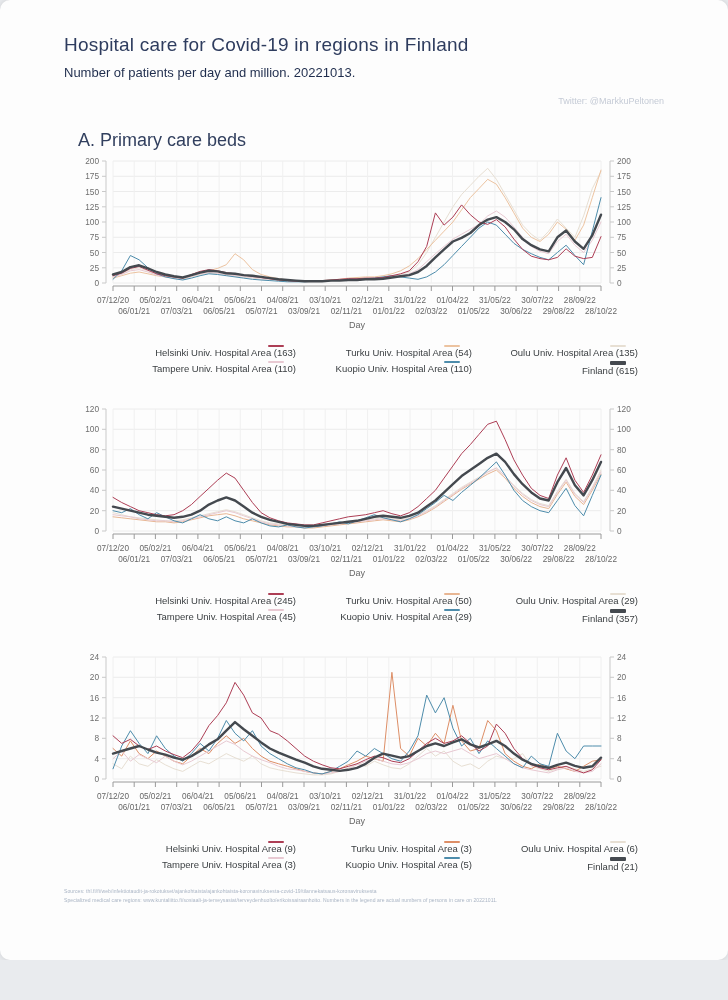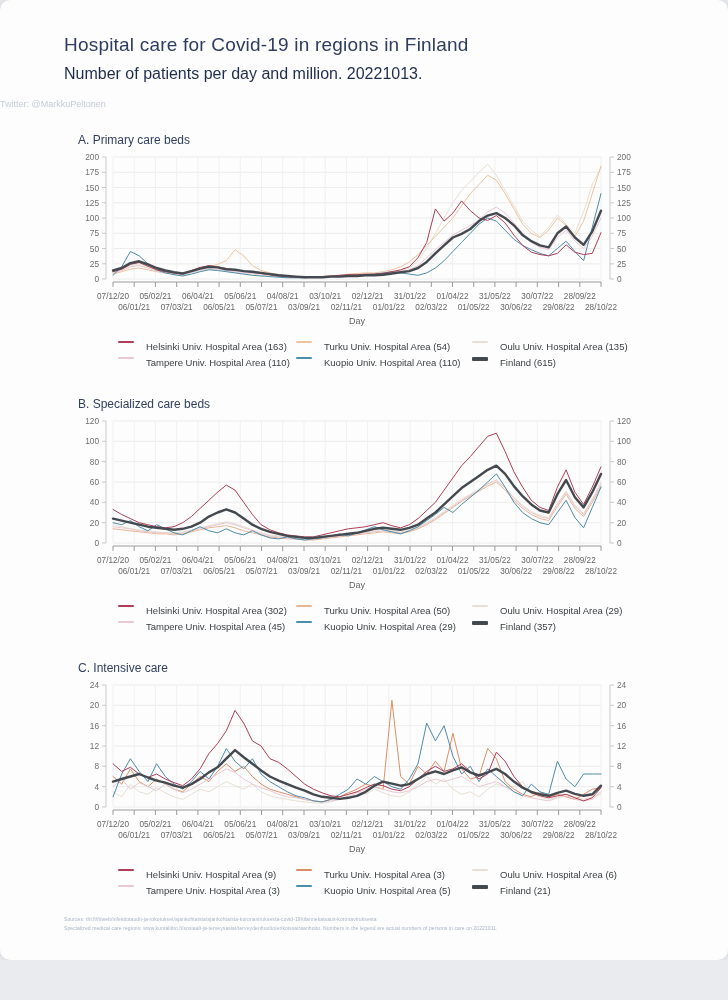--- a/index.html
+++ b/index.html
@@ -1,28 +1,28 @@
 <!DOCTYPE html>
 <html><head>
 <meta charset="utf-8">
 <style>
   html,body{margin:0;padding:0;}
   body{background:#e9ebee;font-family:"Liberation Sans",sans-serif;}
   .card{width:728px;height:960px;margin:0 auto;background:#fdfdfd;border-radius:10px;
         box-shadow:0 0 6px rgba(0,0,0,.12);overflow:hidden;position:relative;}
   .hdr{margin:34px 64px 0 64px;}
   .title{font-size:19px;font-weight:500;color:#2e3c5e;letter-spacing:.2px;}
-  .subtitle{font-size:16px;font-weight:500;color:#1f2d4d;margin-top:9px;}
-  .credit{margin:16px 64px 0 0;font-size:9px;color:#c5cbd6;}
+  .subtitle{font-size:13px;font-weight:500;color:#1f2d4d;margin-top:9px;}
+  .credit{text-align:right;margin:16px 64px 0 0;font-size:9px;color:#c5cbd6;}
   .section{margin-top:24px;}
-  .sec-title{font-size:12px;color:#32405f;margin:0 0 2px 78px;font-weight:500;}
+  .sec-title{font-size:18px;color:#32405f;margin:0 0 2px 78px;font-weight:500;}
   .chart-host{margin-left:58px;}
   .legend{display:grid;grid-template-columns:178px 176px 166px;grid-auto-flow:column;
           grid-template-rows:repeat(2,16px);margin:2px 0 0 118px;align-items:center;}
-  .lg-item{display:flex;align-items:flex-start;height:16px;}
+  .lg-item{display:flex;align-items:flex-end;height:16px;flex-direction:column;}
   .sw{display:inline-block;width:16px;border-radius:1px;margin-right:12px;flex:none;}
   .lg-txt{font-size:9.5px;color:#3c4043;white-space:nowrap;}
   .footer{margin:14px 0 0 64px;font-size:5px;line-height:1.7;color:#a9b4c4;letter-spacing:.1px;}
   svg text{font-family:"Liberation Sans",sans-serif;}
 </style>
 </head>
 <body>
 
 <div class="card">
   <div class="hdr">
@@ -184,21 +184,20 @@
           <span class="lg-txt">Oulu Univ. Hospital Area (135)</span>
         </div>
         <div class="lg-item">
           <span class="sw" style="background:#44494f;height:3.5px"></span>
           <span class="lg-txt">Finland (615)</span>
         </div>
       </div>
   </div>
 
   <div class="section">
-    <div class="sec-title">B. Specialized care beds</div>
     <div class="chart-host"><svg width="612" height="186" viewBox="0 0 612 186">
           <line x1="55" x2="543" y1="130.0" y2="130.0" stroke="#ececec" stroke-width="1"></line>
           <line x1="55" x2="543" y1="109.7" y2="109.7" stroke="#ececec" stroke-width="1"></line>
           <line x1="55" x2="543" y1="89.3" y2="89.3" stroke="#ececec" stroke-width="1"></line>
           <line x1="55" x2="543" y1="69.0" y2="69.0" stroke="#ececec" stroke-width="1"></line>
           <line x1="55" x2="543" y1="48.7" y2="48.7" stroke="#ececec" stroke-width="1"></line>
           <line x1="55" x2="543" y1="28.3" y2="28.3" stroke="#ececec" stroke-width="1"></line>
           <line x1="55" x2="543" y1="8.0" y2="8.0" stroke="#ececec" stroke-width="1"></line>
           <line x1="55.0" x2="55.0" y1="8" y2="130" stroke="#f0f0f0" stroke-width="1"></line>
           <line x1="76.2" x2="76.2" y1="8" y2="130" stroke="#f0f0f0" stroke-width="1"></line>
@@ -307,21 +306,21 @@
           <polyline points="55.0,111.7 63.7,113.7 72.4,115.8 81.1,116.8 89.9,117.8 98.6,118.8 107.3,119.8 116.0,119.8 124.7,118.8 133.4,116.8 142.1,114.8 150.9,112.7 159.6,110.7 168.3,108.7 177.0,110.7 185.7,113.7 194.4,116.8 203.1,119.8 211.9,121.9 220.6,122.9 229.3,123.9 238.0,124.9 246.7,124.9 255.4,124.9 264.1,123.9 272.9,122.9 281.6,121.9 290.3,120.8 299.0,119.8 307.7,118.8 316.4,117.8 325.1,116.8 333.9,117.8 342.6,118.8 351.3,116.8 360.0,113.7 368.7,109.7 377.4,104.6 386.1,98.5 394.9,92.4 403.6,86.3 412.3,81.2 421.0,76.1 429.7,71.0 438.4,67.0 447.1,75.1 455.9,84.3 464.6,92.4 473.3,98.5 482.0,102.5 490.7,104.6 499.4,90.3 508.1,78.2 516.9,92.4 525.6,100.5 534.3,86.3 543.0,69.0" fill="none" stroke="#e7dfd3" stroke-width="1" stroke-linejoin="round" stroke-linecap="round"></polyline>
           <polyline points="55.0,115.8 63.7,116.8 72.4,117.8 81.1,118.8 89.9,119.8 98.6,120.8 107.3,120.8 116.0,121.9 124.7,120.8 133.4,118.8 142.1,116.8 150.9,114.8 159.6,113.7 168.3,112.7 177.0,114.8 185.7,117.8 194.4,119.8 203.1,121.9 211.9,123.9 220.6,124.9 229.3,125.9 238.0,125.9 246.7,127.0 255.4,127.0 264.1,125.9 272.9,124.9 281.6,123.9 290.3,122.9 299.0,121.9 307.7,120.8 316.4,119.8 325.1,118.8 333.9,119.8 342.6,120.8 351.3,118.8 360.0,115.8 368.7,111.7 377.4,106.6 386.1,100.5 394.9,94.4 403.6,88.3 412.3,83.2 421.0,78.2 429.7,73.1 438.4,69.0 447.1,77.1 455.9,87.3 464.6,95.4 473.3,101.5 482.0,105.6 490.7,107.6 499.4,93.4 508.1,81.2 516.9,95.4 525.6,103.6 534.3,89.3 543.0,73.1" fill="none" stroke="#e8b693" stroke-width="1" stroke-linejoin="round" stroke-linecap="round"></polyline>
           <polyline points="55.0,113.7 63.7,114.8 72.4,115.8 81.1,117.8 89.9,118.8 98.6,119.8 107.3,119.8 116.0,120.8 124.7,119.8 133.4,117.8 142.1,115.8 150.9,113.7 159.6,111.7 168.3,109.7 177.0,111.7 185.7,114.8 194.4,117.8 203.1,120.8 211.9,122.9 220.6,123.9 229.3,124.9 238.0,125.9 246.7,125.9 255.4,125.9 264.1,124.9 272.9,123.9 281.6,122.9 290.3,121.9 299.0,120.8 307.7,119.8 316.4,118.8 325.1,117.8 333.9,118.8 342.6,119.8 351.3,117.8 360.0,114.8 368.7,110.7 377.4,105.6 386.1,99.5 394.9,93.4 403.6,87.3 412.3,82.2 421.0,77.1 429.7,71.0 438.4,67.0 447.1,75.1 455.9,85.3 464.6,93.4 473.3,99.5 482.0,103.6 490.7,105.6 499.4,91.4 508.1,79.2 516.9,93.4 525.6,101.5 534.3,87.3 543.0,71.0" fill="none" stroke="#e8c9d2" stroke-width="1" stroke-linejoin="round" stroke-linecap="round"></polyline>
           <polyline points="55.0,109.7 63.7,111.7 72.4,107.6 81.1,113.7 89.9,117.8 98.6,111.7 107.3,115.8 116.0,119.8 124.7,121.9 133.4,117.8 142.1,113.7 150.9,117.8 159.6,119.8 168.3,115.8 177.0,119.8 185.7,121.9 194.4,117.8 203.1,121.9 211.9,124.9 220.6,125.9 229.3,123.9 238.0,125.9 246.7,127.0 255.4,125.9 264.1,124.9 272.9,122.9 281.6,120.8 290.3,122.9 299.0,119.8 307.7,116.8 316.4,113.7 325.1,116.8 333.9,118.8 342.6,120.8 351.3,117.8 360.0,113.7 368.7,107.6 377.4,101.5 386.1,94.4 394.9,99.5 403.6,91.4 412.3,84.3 421.0,77.1 429.7,69.0 438.4,60.9 447.1,74.1 455.9,89.3 464.6,99.5 473.3,105.6 482.0,109.7 490.7,111.7 499.4,99.5 508.1,87.3 516.9,104.6 525.6,114.8 534.3,94.4 543.0,74.1" fill="none" stroke="#4d8cab" stroke-width="1" stroke-linejoin="round" stroke-linecap="round"></polyline>
           <polyline points="55.0,96.4 63.7,101.5 72.4,105.6 81.1,109.7 89.9,111.7 98.6,113.7 107.3,114.8 116.0,113.7 124.7,109.7 133.4,103.6 142.1,95.4 150.9,87.3 159.6,79.2 168.3,72.1 177.0,77.1 185.7,89.3 194.4,101.5 203.1,111.7 211.9,116.8 220.6,119.8 229.3,121.9 238.0,122.9 246.7,123.9 255.4,123.9 264.1,121.9 272.9,119.8 281.6,117.8 290.3,115.8 299.0,114.8 307.7,113.7 316.4,111.7 325.1,109.7 333.9,112.7 342.6,114.8 351.3,111.7 360.0,105.6 368.7,97.5 377.4,89.3 386.1,77.1 394.9,64.9 403.6,52.7 412.3,43.6 421.0,33.4 429.7,23.3 438.4,20.2 447.1,38.5 455.9,58.8 464.6,74.1 473.3,87.3 482.0,94.4 490.7,97.5 499.4,74.1 508.1,56.8 516.9,79.2 525.6,91.4 534.3,74.1 543.0,53.8" fill="none" stroke="#ad3e55" stroke-width="1" stroke-linejoin="round" stroke-linecap="round"></polyline>
           <polyline points="55.0,105.6 63.7,107.6 72.4,109.7 81.1,111.7 89.9,113.7 98.6,114.8 107.3,115.8 116.0,116.8 124.7,115.8 133.4,113.7 142.1,109.7 150.9,103.6 159.6,99.5 168.3,96.4 177.0,99.5 185.7,105.6 194.4,111.7 203.1,115.8 211.9,118.8 220.6,120.8 229.3,122.9 238.0,123.9 246.7,124.9 255.4,124.9 264.1,123.9 272.9,122.9 281.6,121.9 290.3,120.8 299.0,119.8 307.7,117.8 316.4,115.8 325.1,114.8 333.9,115.8 342.6,116.8 351.3,114.8 360.0,111.7 368.7,105.6 377.4,99.5 386.1,91.4 394.9,83.2 403.6,75.1 412.3,69.0 421.0,62.9 429.7,56.8 438.4,52.7 447.1,60.9 455.9,73.1 464.6,83.2 473.3,91.4 482.0,97.5 490.7,99.5 499.4,81.2 508.1,67.0 516.9,84.3 525.6,94.4 534.3,79.2 543.0,60.9" fill="none" stroke="#44494f" stroke-width="2.4" stroke-linejoin="round" stroke-linecap="round"></polyline>
         </svg></div>
     <div class="legend">
         <div class="lg-item">
           <span class="sw" style="background:#ad3e55;height:2px"></span>
-          <span class="lg-txt">Helsinki Univ. Hospital Area (302)</span>
+          <span class="lg-txt">Helsinki Univ. Hospital Area (245)</span>
         </div>
         <div class="lg-item">
           <span class="sw" style="background:#e8c9d2;height:2px"></span>
           <span class="lg-txt">Tampere Univ. Hospital Area (45)</span>
         </div>
         <div class="lg-item">
           <span class="sw" style="background:#e8b693;height:2px"></span>
           <span class="lg-txt">Turku Univ. Hospital Area (50)</span>
         </div>
         <div class="lg-item">
@@ -333,21 +332,20 @@
           <span class="lg-txt">Oulu Univ. Hospital Area (29)</span>
         </div>
         <div class="lg-item">
           <span class="sw" style="background:#44494f;height:3.5px"></span>
           <span class="lg-txt">Finland (357)</span>
         </div>
       </div>
   </div>
 
   <div class="section">
-    <div class="sec-title">C. Intensive care</div>
     <div class="chart-host"><svg width="612" height="186" viewBox="0 0 612 186">
           <line x1="55" x2="543" y1="130.0" y2="130.0" stroke="#ececec" stroke-width="1"></line>
           <line x1="55" x2="543" y1="109.7" y2="109.7" stroke="#ececec" stroke-width="1"></line>
           <line x1="55" x2="543" y1="89.3" y2="89.3" stroke="#ececec" stroke-width="1"></line>
           <line x1="55" x2="543" y1="69.0" y2="69.0" stroke="#ececec" stroke-width="1"></line>
           <line x1="55" x2="543" y1="48.7" y2="48.7" stroke="#ececec" stroke-width="1"></line>
           <line x1="55" x2="543" y1="28.3" y2="28.3" stroke="#ececec" stroke-width="1"></line>
           <line x1="55" x2="543" y1="8.0" y2="8.0" stroke="#ececec" stroke-width="1"></line>
           <line x1="55.0" x2="55.0" y1="8" y2="130" stroke="#f0f0f0" stroke-width="1"></line>
           <line x1="76.2" x2="76.2" y1="8" y2="130" stroke="#f0f0f0" stroke-width="1"></line>

